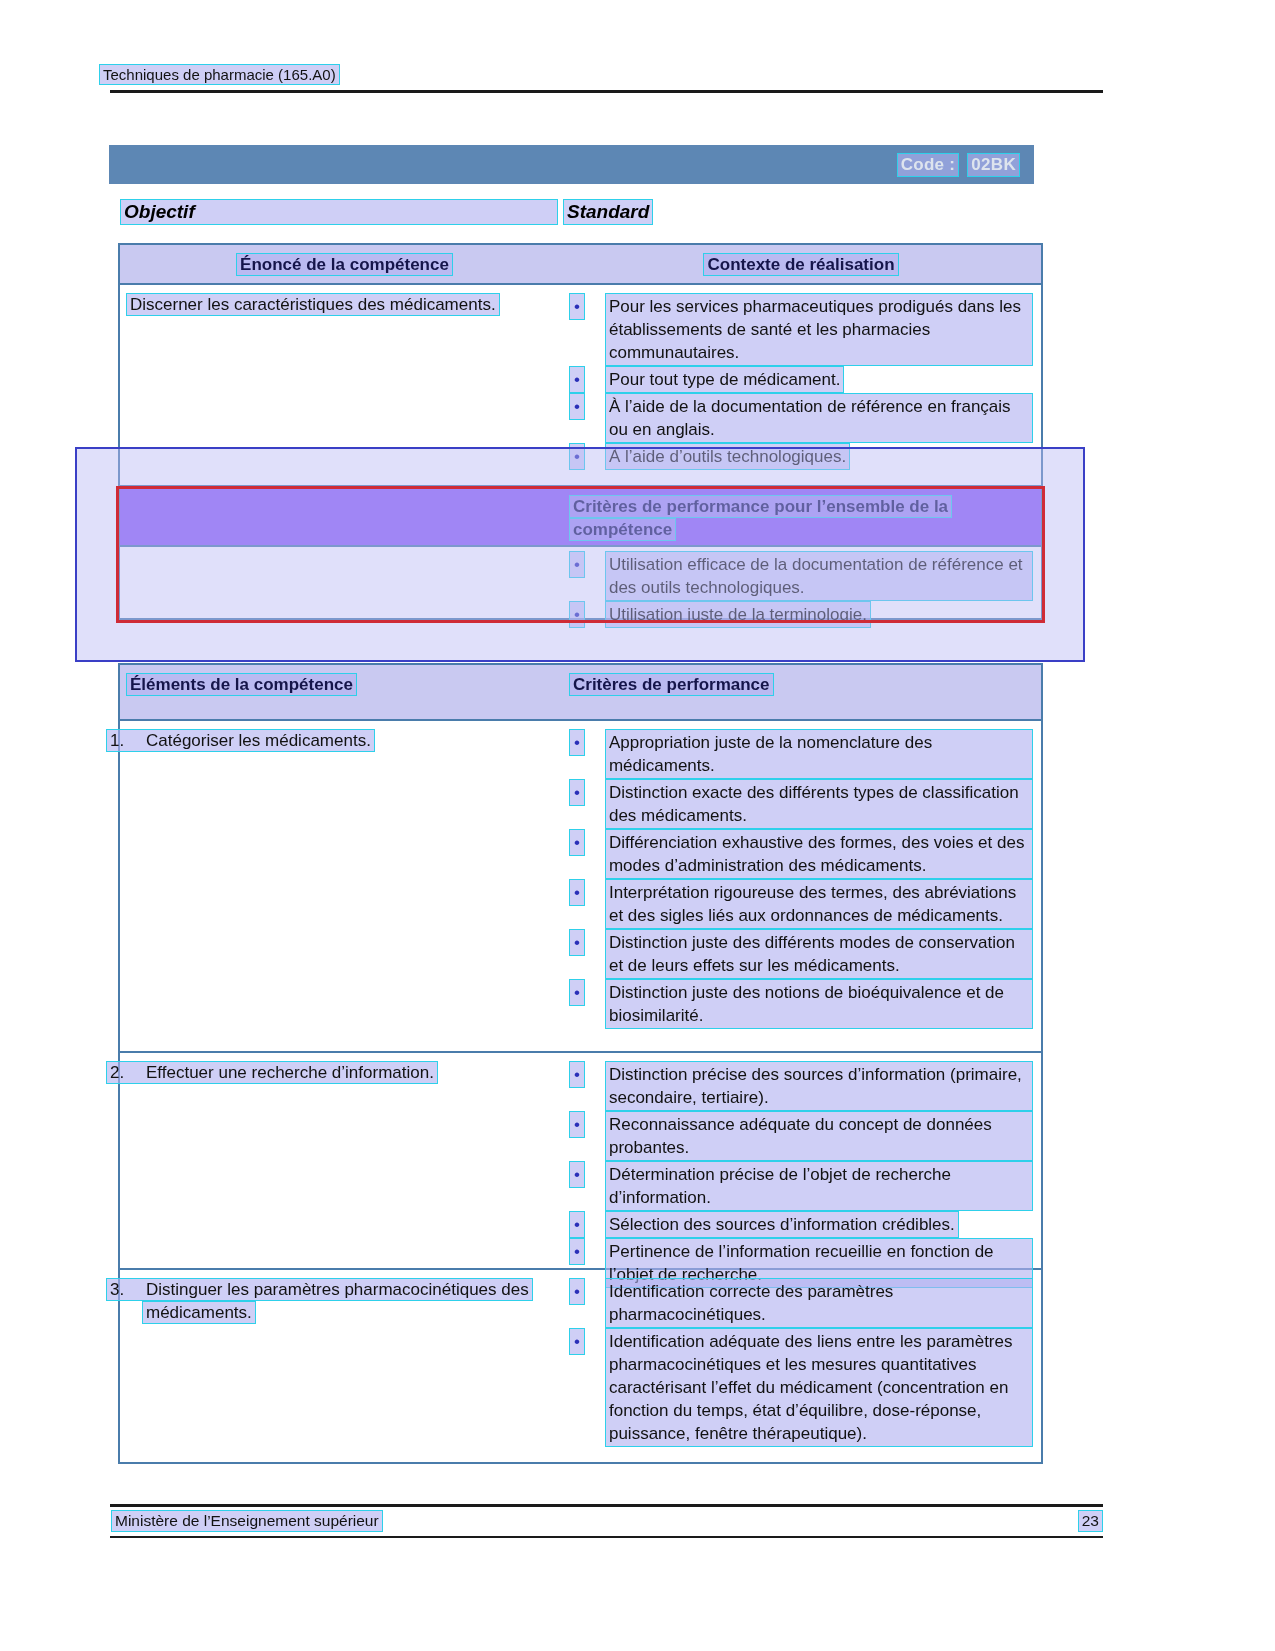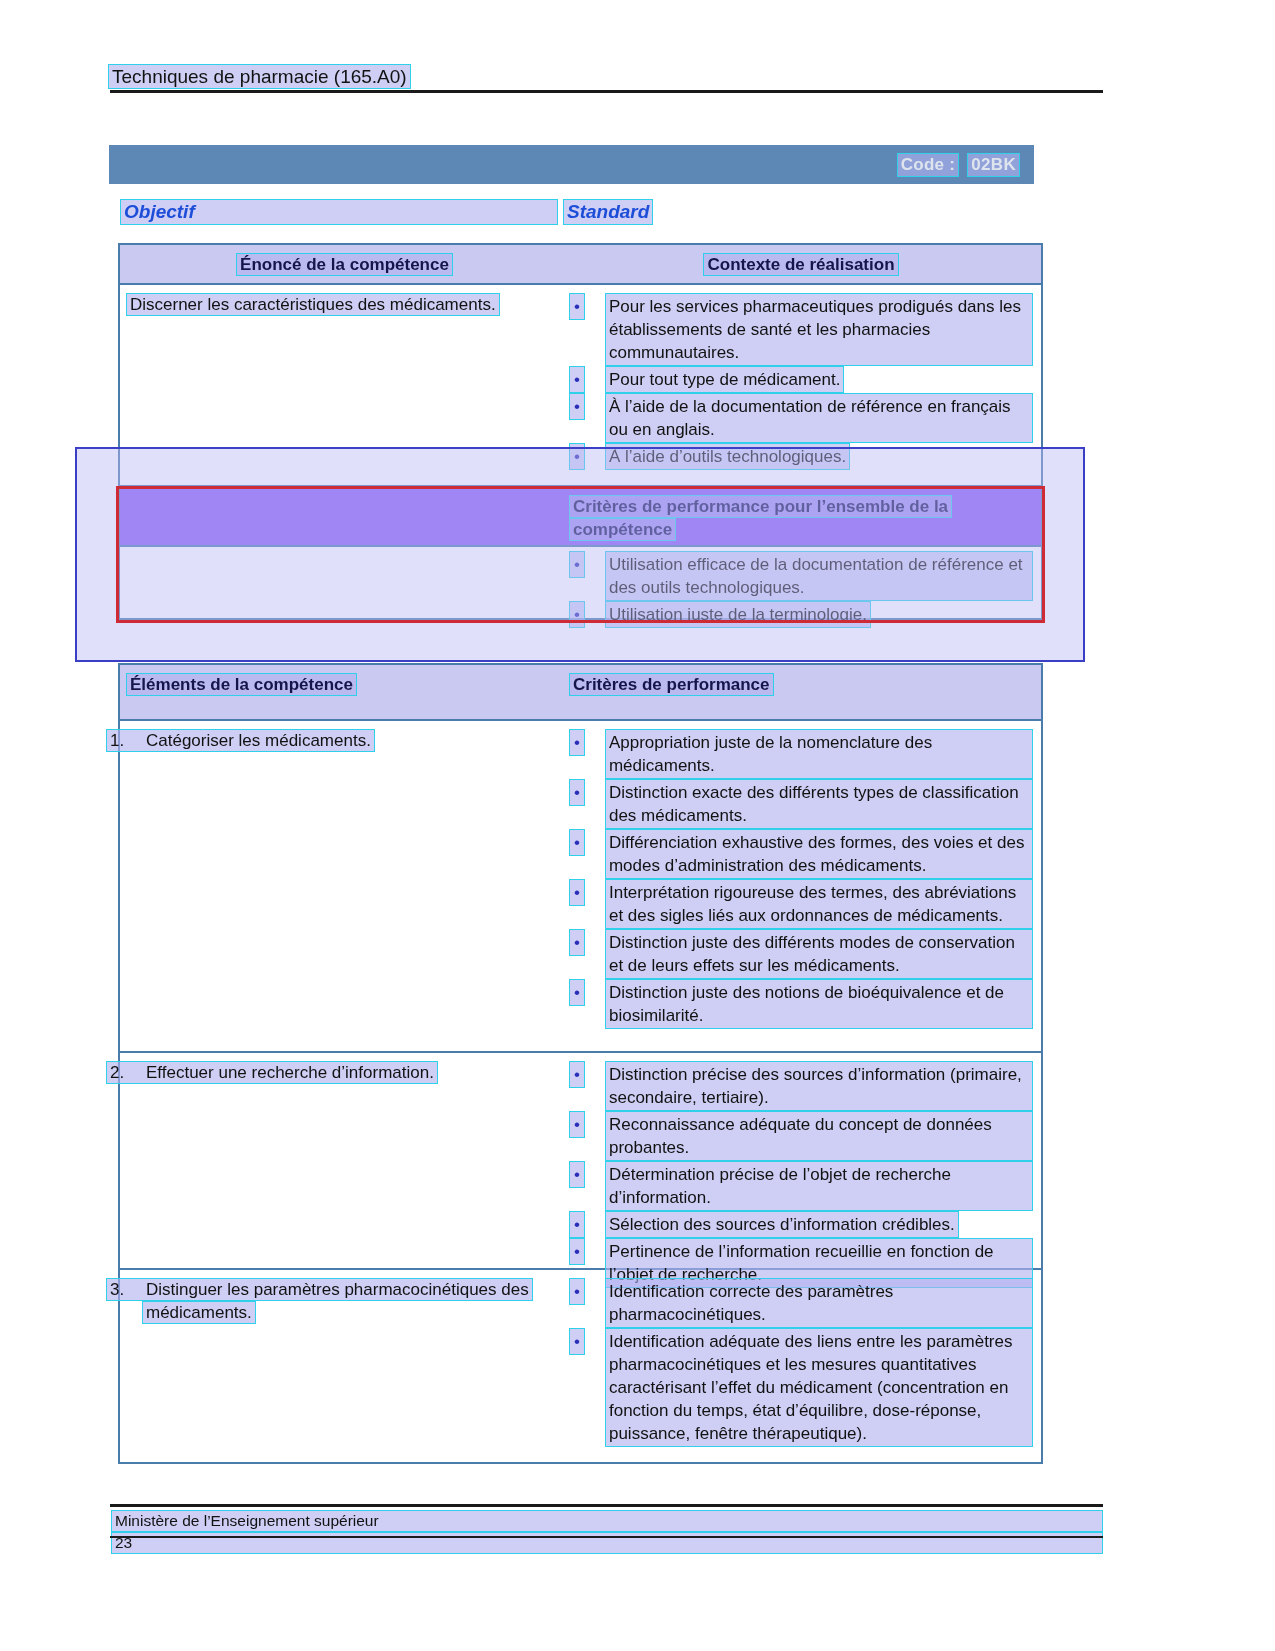--- a/index.html
+++ b/index.html
@@ -10,36 +10,36 @@
     overflow:hidden;
   }
   
   .hl {
     background: rgba(178,178,240,0.62);
     border: 1px solid #2ed0ea;
     padding: 1px 3px;
     box-decoration-break: clone;
     -webkit-box-decoration-break: clone;
   }
-  .doc-header { position:absolute; left:108px; top:66px; font-size:19px; }
+  .doc-header { position:absolute; left:99px; top:66px; font-size:15px; }
   .rule { position:absolute; background:#1a1a1a; }
   .rule-top { left:110px; top:90px; width:993px; height:3px; }
   .rule-foot-top { left:110px; top:1504px; width:993px; height:3px; }
   .rule-foot-bottom { left:110px; top:1536px; width:993px; height:2px; }
 
   .banner {
     position:absolute; left:109px; top:145px; width:925px; height:39px;
     background:#5d87b4; display:flex; align-items:center; justify-content:flex-end;
     padding-right:14px; gap:8px;
   }
   .banner .hl { color:#dde4ee; font-size:17px; font-weight:bold; letter-spacing:.3px; }
 
   .headings {
     position:absolute; left:120px; top:199px; display:flex; gap:5px;
-    font-size:19px; font-weight:bold; font-style:italic; color:#1d4ed8;
+    font-size:19px; font-weight:bold; font-style:italic; color:#000000;
   }
   .heading-objectif { display:inline-block; width:438px; }
 
   .tbl {
     position:absolute; left:118px; width:925px;
     border:2px solid #4a7cab; font-size:17px; line-height:23px;
   }
   .tableA { top:243px; height:377px; }
   .tableB { top:663px; height:801px; }
   .trow { display:grid; grid-template-columns:449px 1fr; }
@@ -70,21 +70,21 @@
     background:rgba(186,186,243,0.45); border:2px solid #3a3fc6;
     pointer-events:none; z-index:5;
   }
   .overlay-red {
     position:absolute; left:116px; top:486px; width:929px; height:137px;
     border:3px solid #cf2b36; pointer-events:none; z-index:6;
   }
 
   .doc-footer {
     position:absolute; left:111px; top:1510px; width:992px;
-    display:flex; justify-content:space-between; font-size:15.5px;flex-direction:column;
+    display:flex; justify-content:space-between; font-size:15.5px;
   }
 </style>
 </head>
 <body>
 
 <div class="page">
 
   <div class="doc-header">
     <span class="hl">Techniques de pharmacie (165.A0)</span>
   </div>

